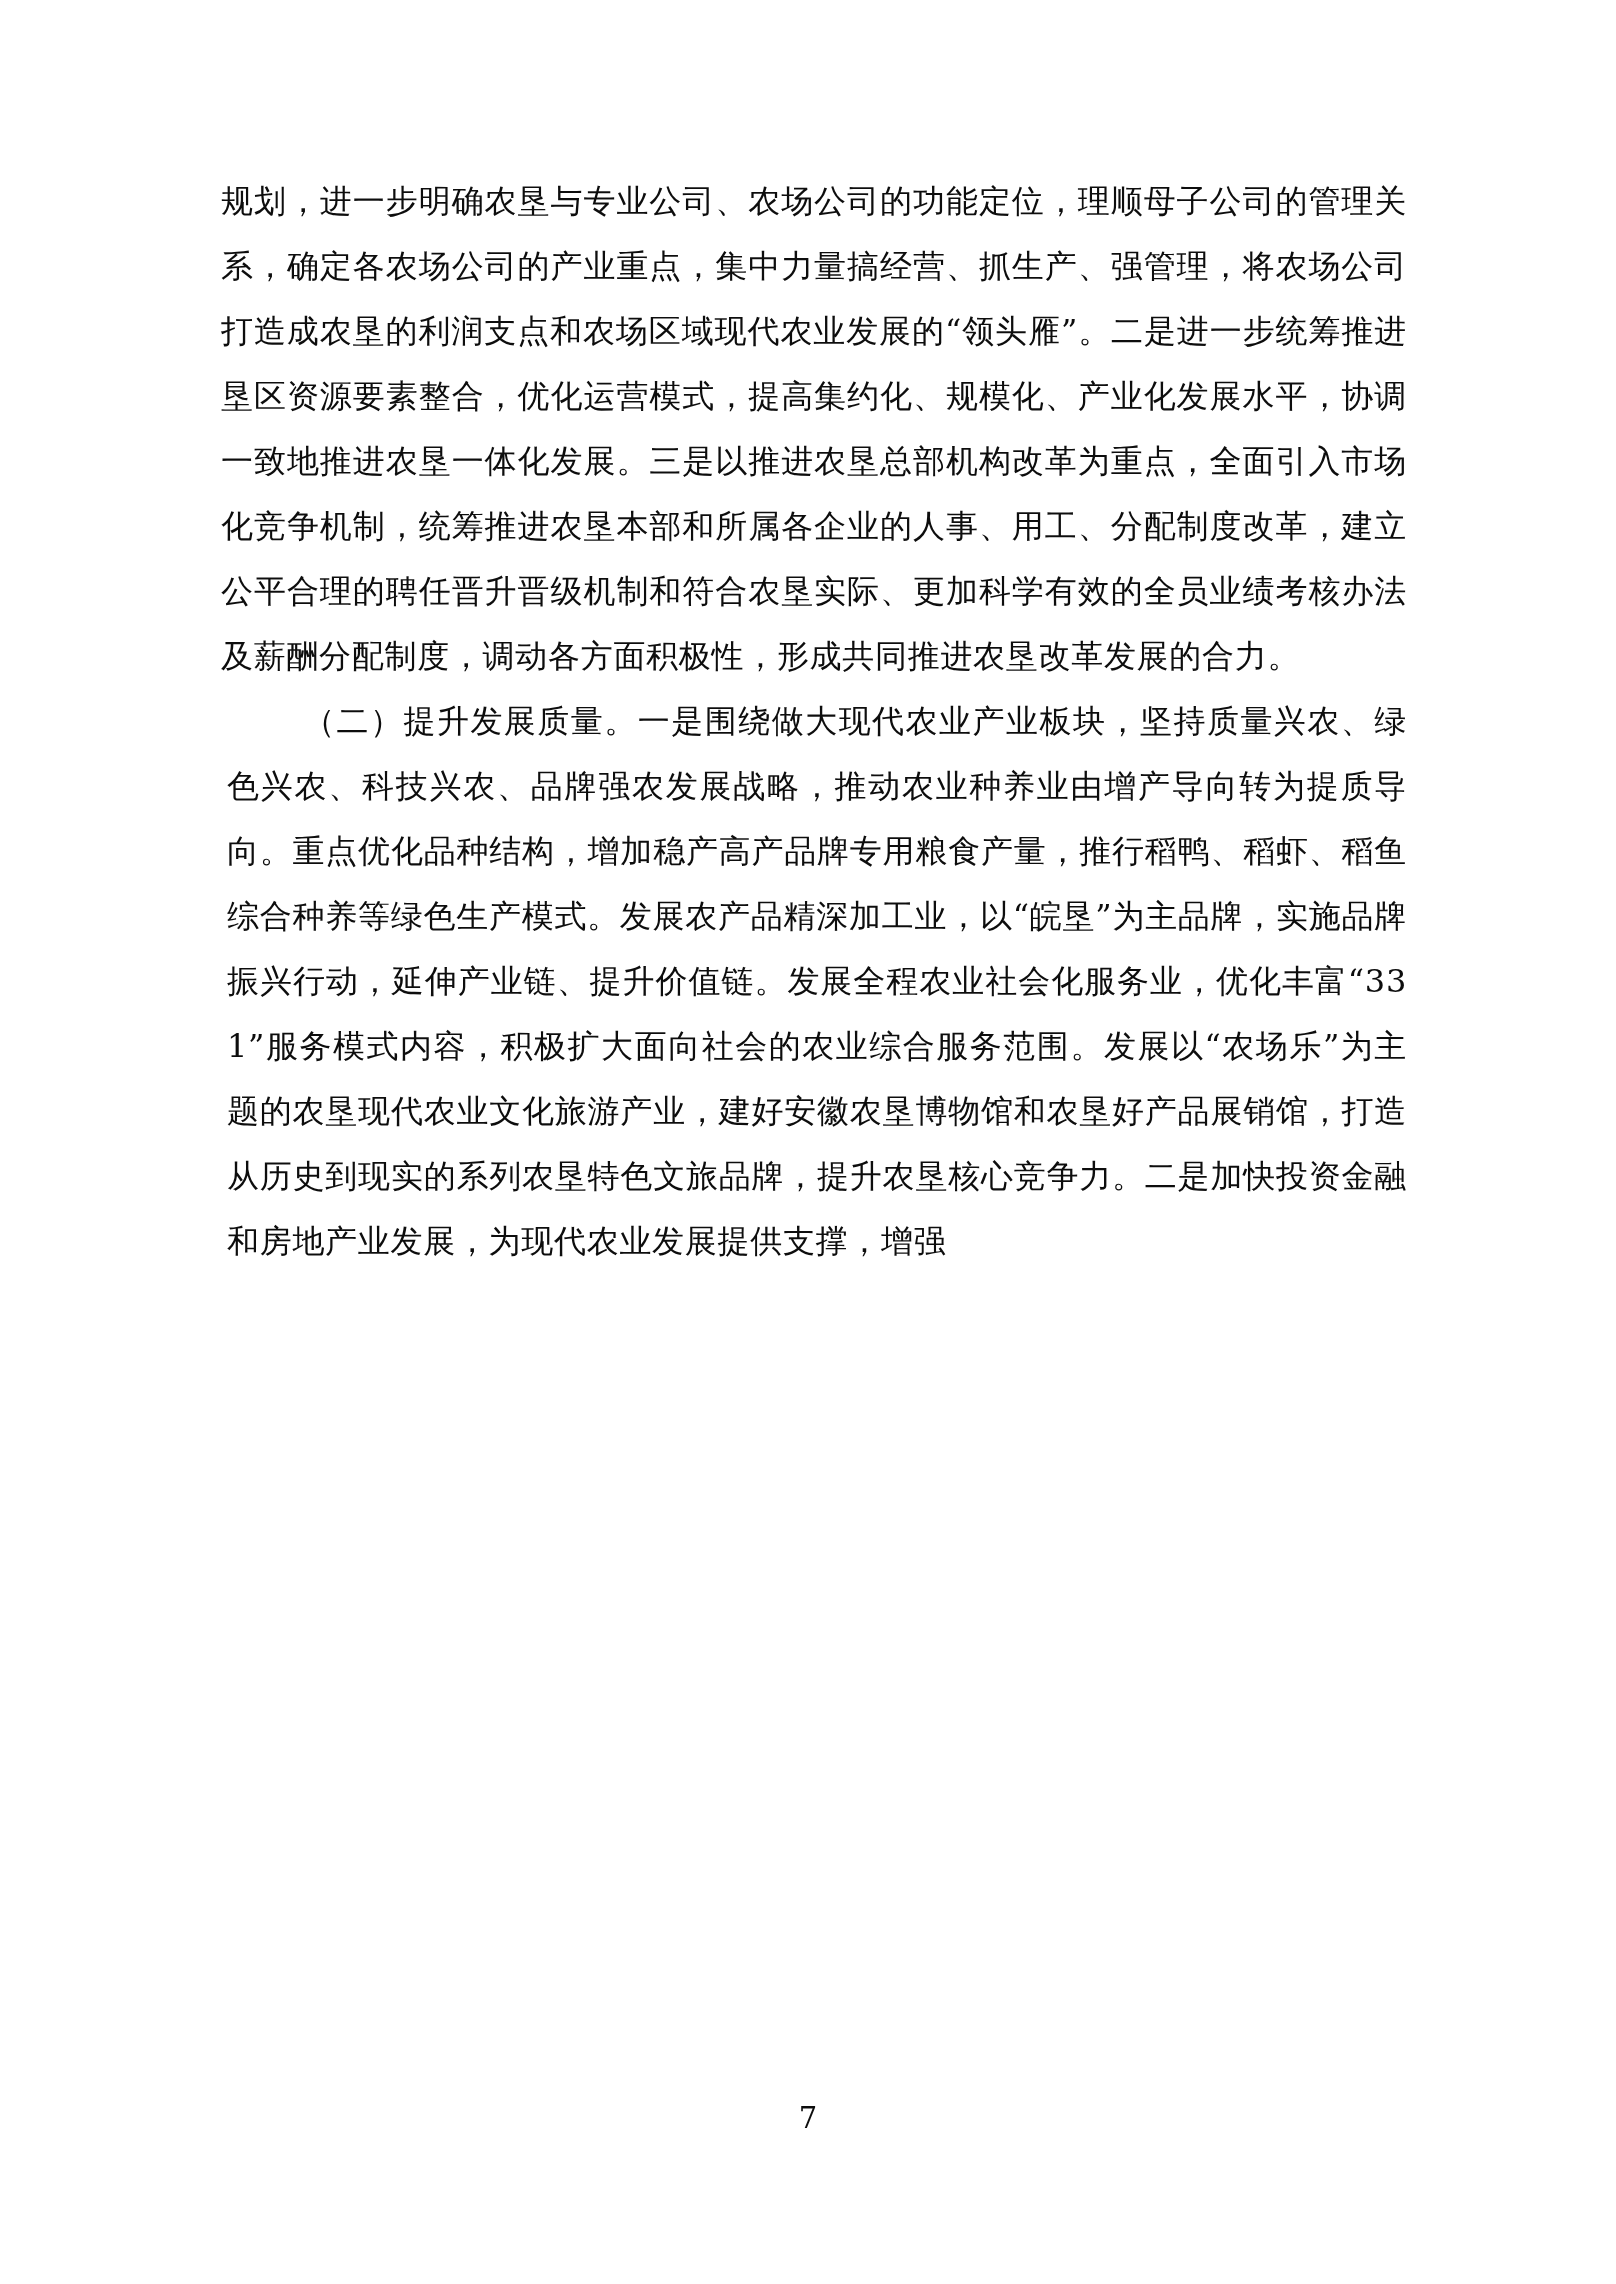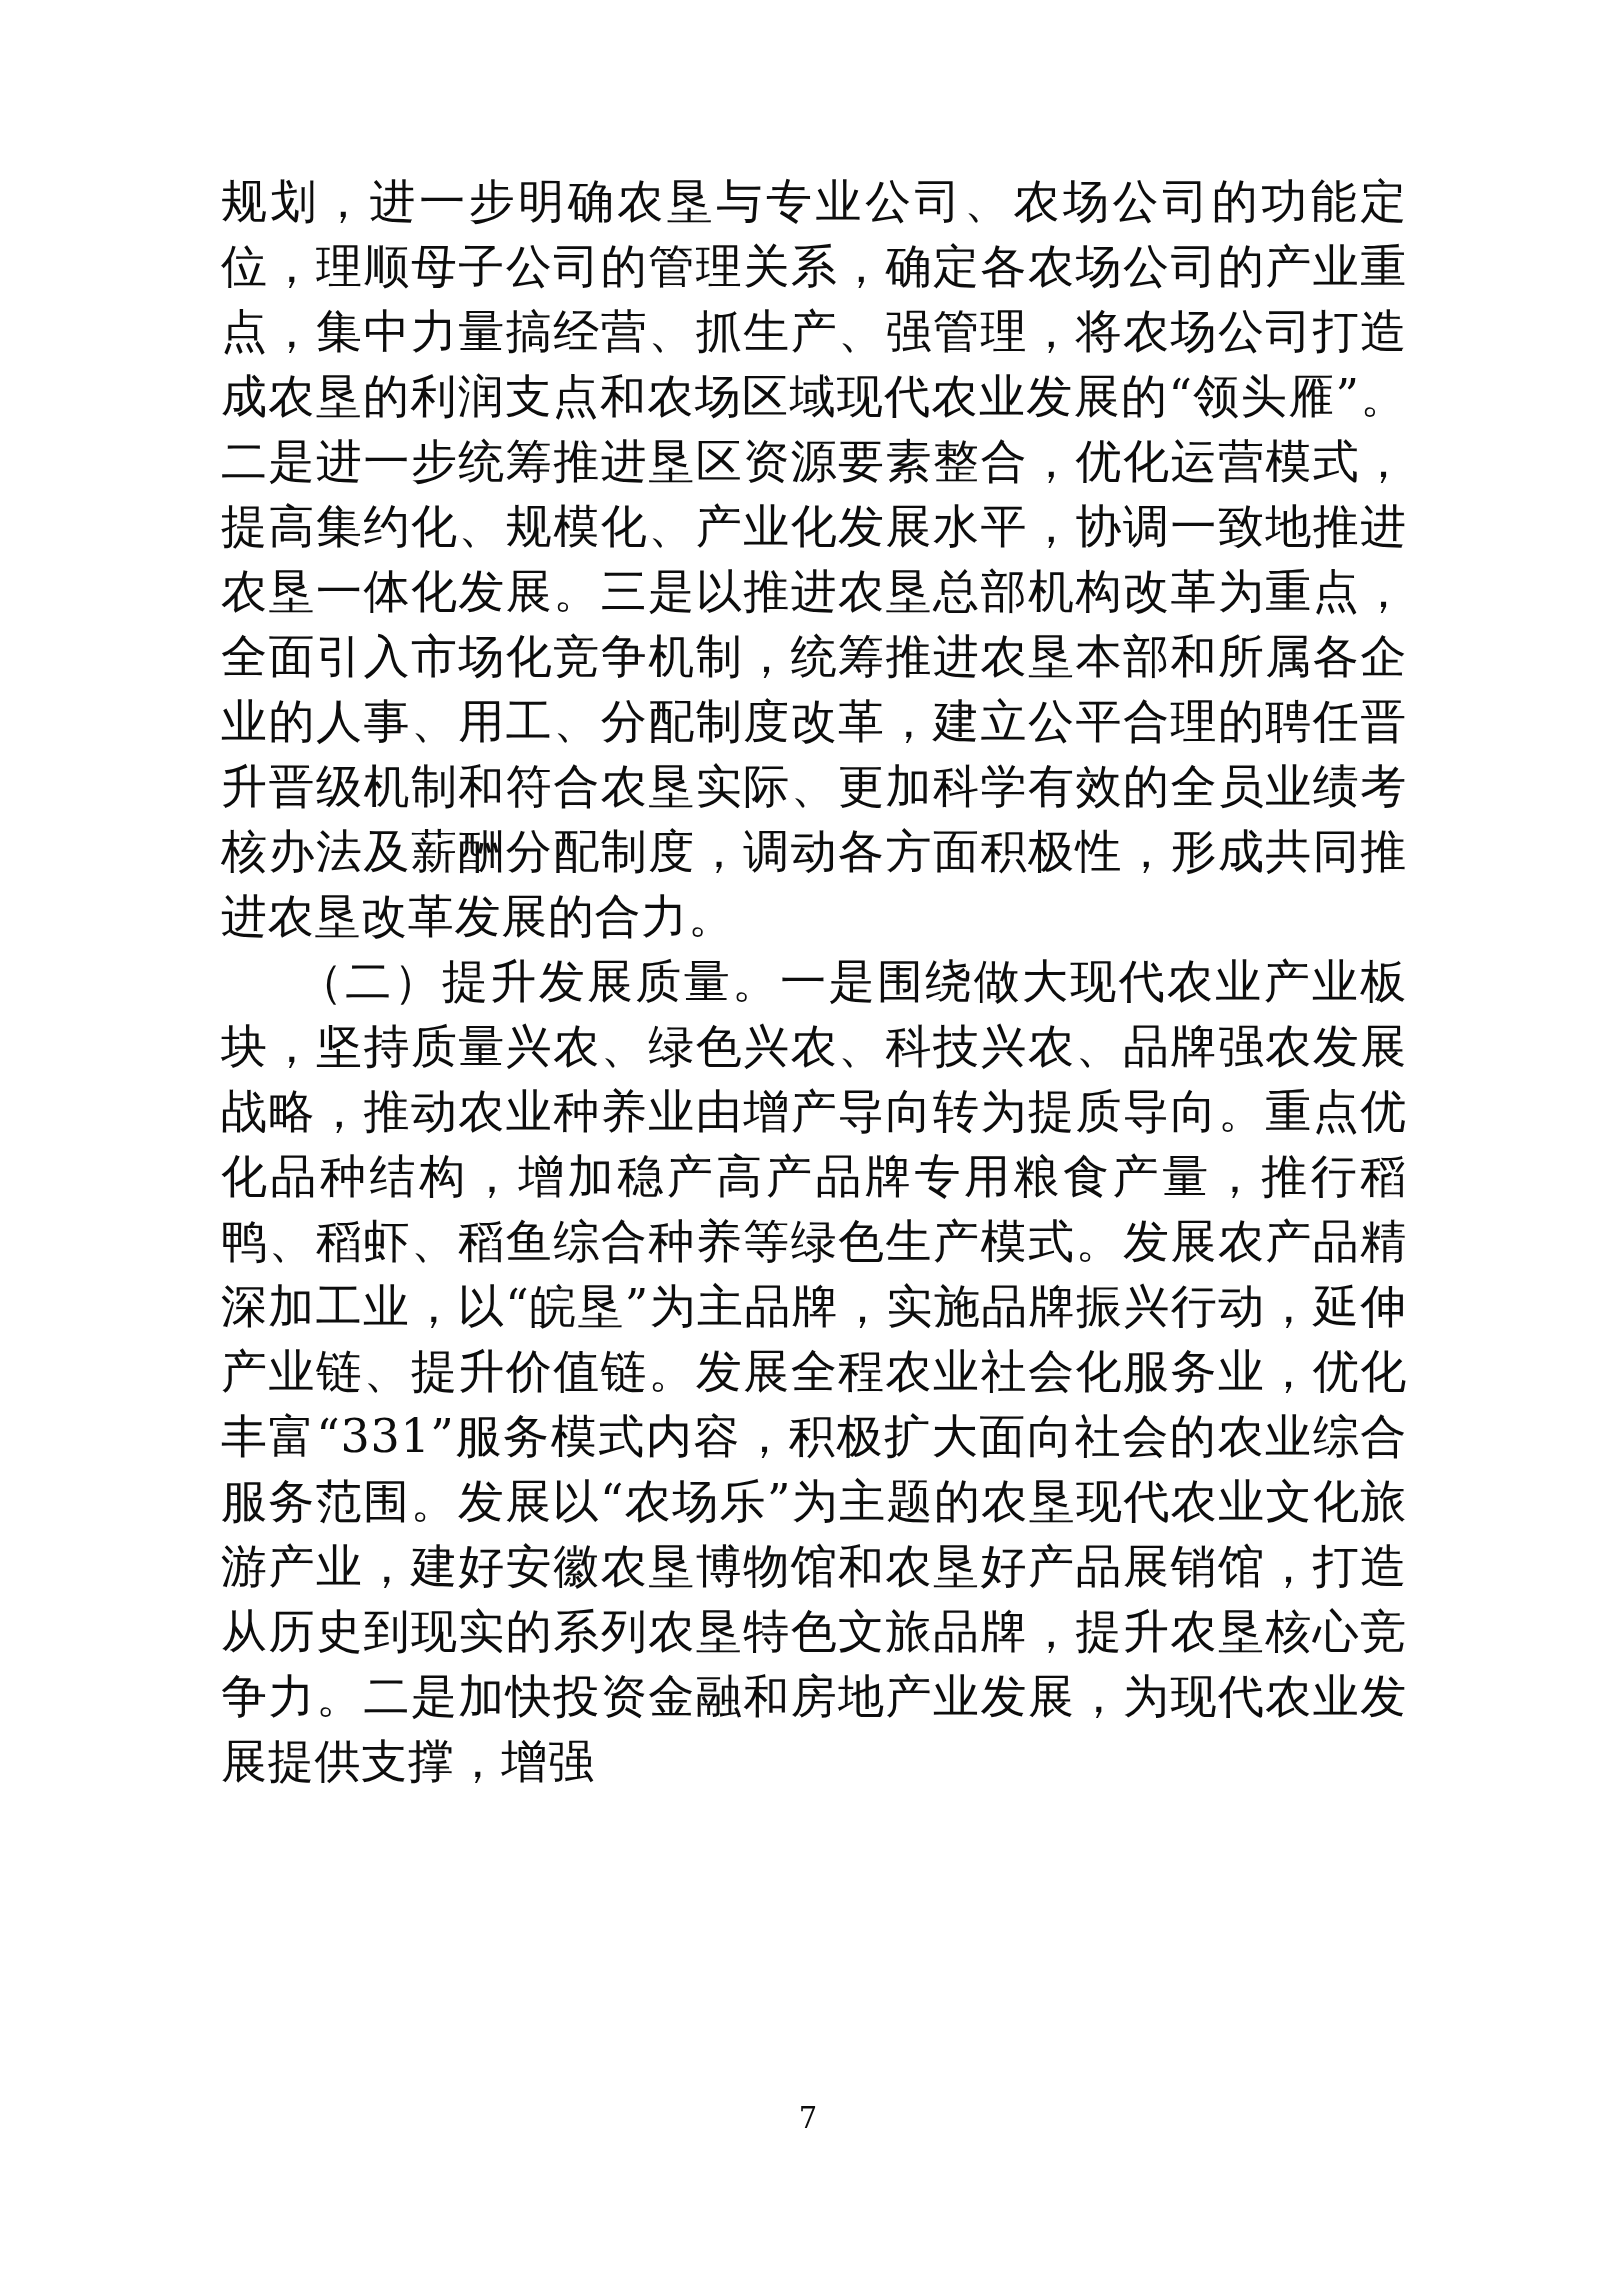--- a/index.html
+++ b/index.html
@@ -18,37 +18,38 @@
     overflow: hidden;
   }
   .body-area {
     position: absolute;
     left: 221px;
     top: 169px;
     width: 1186px;
   }
   .para {
     font-family: "DejaVu Serif", serif;
-    font-size: 46px;
+    font-size: 32px;
     line-height: 65px;
     letter-spacing: 0.7px;
     text-align: justify;
     text-align-last: justify;
     margin: 0;
     word-break: break-all;
     color: #0d0d0d;
   }
   .para.last-natural {
     text-align-last: left;
   }
   .para + .para {
     margin-top: 0px;
   }
   .indent {
     text-indent: 76px;
+    margin-left: 6px;
   }
   .page-number {
     position: absolute;
     left: 0;
     right: 0;
     top: 2101px;
     text-align: center;
     font-family: "DejaVu Serif", serif;
     font-size: 29px;
     color: #0d0d0d;

